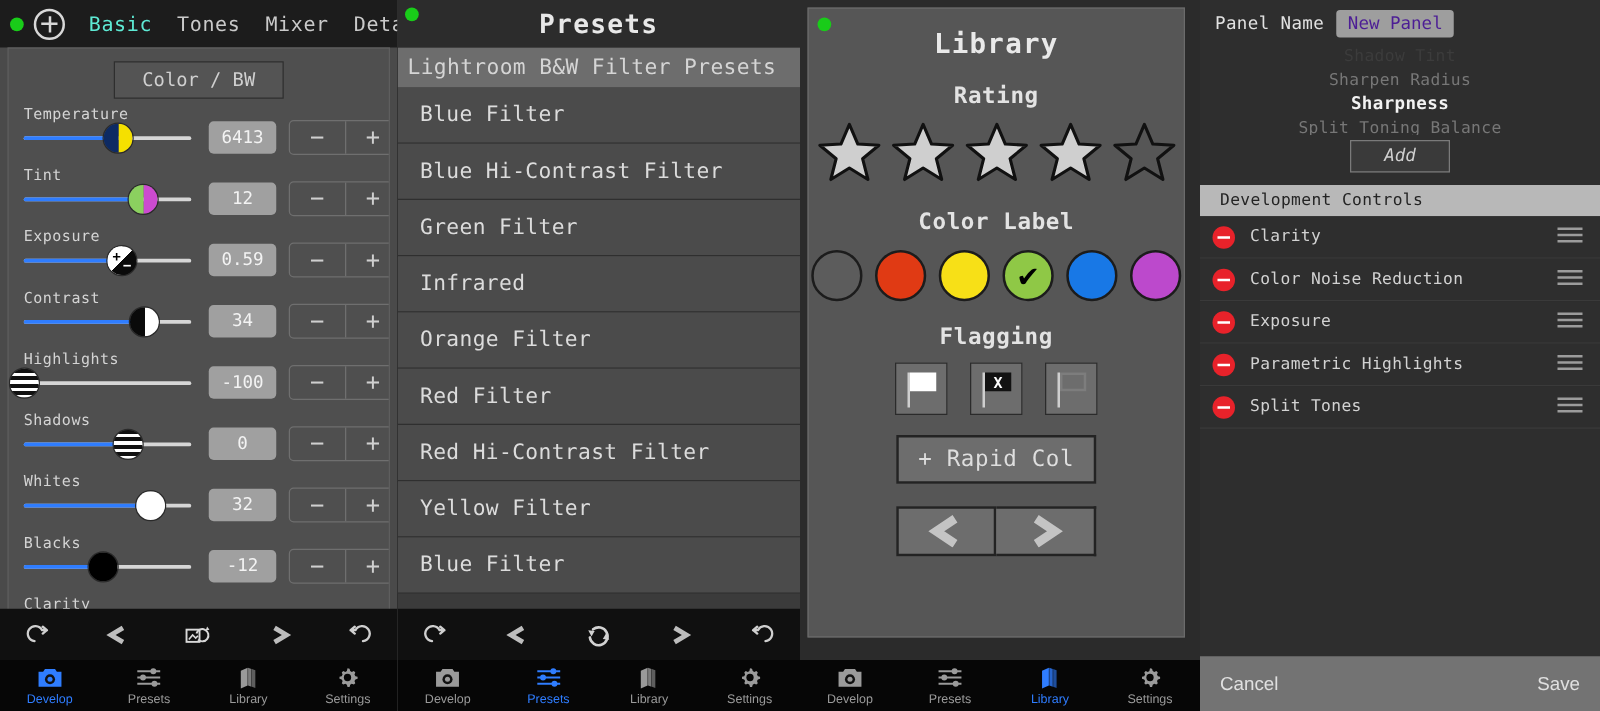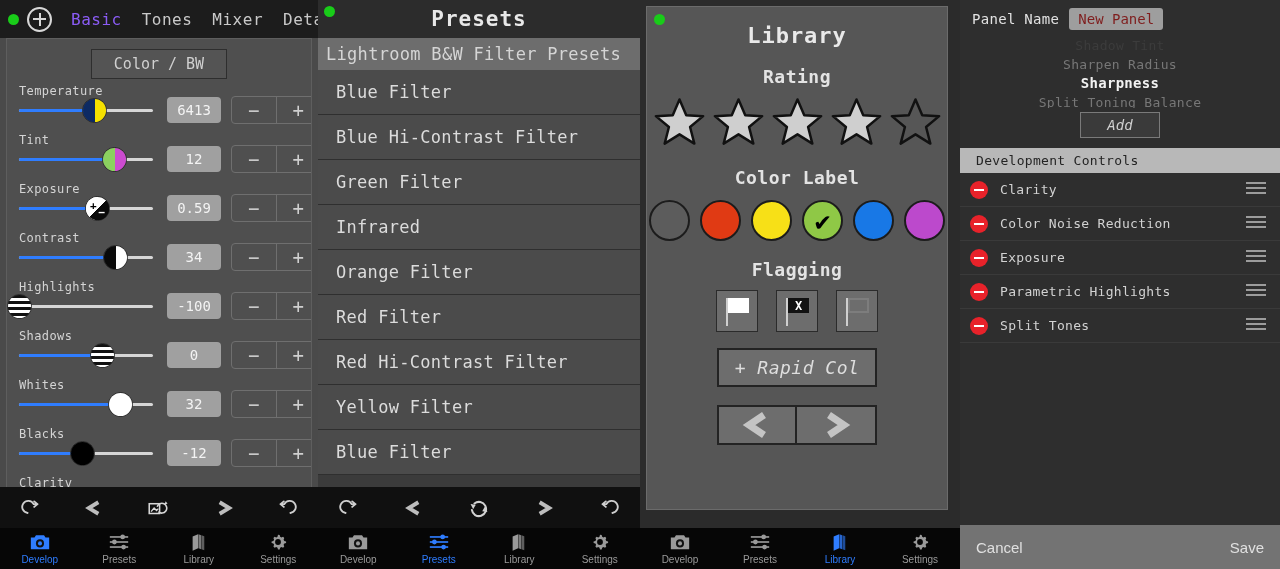--- a/index.html
+++ b/index.html
@@ -29,21 +29,21 @@
     border: 2px solid #d8d8d8; position: relative; flex: 0 0 auto; margin-right: 9px;
   }
   .plus-circle:before, .plus-circle:after {
     content: ""; position: absolute; background: #d8d8d8;
   }
   .plus-circle:before { left: 4px; right: 4px; top: 9.5px; height: 2px; }
   .plus-circle:after { top: 4px; bottom: 4px; left: 9.5px; width: 2px; }
   .dev-tab {
     font-size: 16px; color: #c9c9c9; padding: 0 10px; letter-spacing: .5px;
   }
-  .dev-tab.active { color: #8b5cf6; }
+  .dev-tab.active { color: #5eead4; }
 
   .dev-body {
     position: absolute; top: 38px; left: 6px; right: 6px; bottom: 41px;
     background: #4f4f4f; border: 1px solid #5e5e5e; overflow: hidden;
   }
   .colorbw-wrap { display: flex; justify-content: center; padding-top: 10px; }
   .colorbw-btn {
     background: #545454; border: 1px solid #2e2e2e; color: #d0d0d0;
     font-size: 15px; padding: 5px 22px;
   }
@@ -144,38 +144,38 @@
     display: flex; align-items: center; justify-content: center;
     font-size: 26px; color: #000; line-height: 1;
   }
   .flags { display: flex; justify-content: center; gap: 18px; margin-top: 10px; }
   .flagbtn {
     width: 42px; height: 42px; background: #6d6d6d; border: 1px solid #2b2b2b;
     position: relative;
   }
   .flagpole { position: absolute; left: 9px; top: 7px; width: 2px; height: 28px; background: #cfcfcf; }
   .flagcloth { position: absolute; left: 11px; top: 7px; width: 21px; height: 15px; }
-  .rapid-wrap { display: flex; justify-content: center; margin-top: 16px; font-style: italic; }
+  .rapid-wrap { display: flex; justify-content: center; margin-top: 16px; }
   .rapid-btn {
     background: #6d6d6d; border: 2px solid #232323; color: #dedede;
     font-size: 18px; padding: 7px 16px; letter-spacing: .5px;
   }
   .arrows { display: flex; justify-content: center; margin-top: 18px; }
   .arrow-btn {
     width: 80px; height: 40px; background: #6d6d6d; border: 2px solid #232323;
     display: flex; align-items: center; justify-content: center;
   }
   .arrow-btn + .arrow-btn { border-left: none; }
 
   
   #panel-editor { width: 320px; background: #2e2e2e; }
   .ed-top { padding: 8px 10px 0 12px; display: flex; align-items: center; gap: 10px; }
   .ed-label { color: #e2e2e2; font-size: 14px; letter-spacing: .3px; }
   .ed-name-field {
-    background: #9e9e9e; color: #7f1d1d; font-size: 14px;
+    background: #9e9e9e; color: #4c1d95; font-size: 14px;
     padding: 3px 9px; border-radius: 3px;
   }
   .picker { height: 72px; margin-top: 6px; position: relative; overflow: hidden; }
   .pick-row { text-align: center; font-size: 13px; letter-spacing: .3px; line-height: 19px; }
   .pick-row.far { color: #3c3c3c; }
   .pick-row.near { color: #777; }
   .pick-row.sel { color: #f2f2f2; font-weight: bold; font-size: 14px; }
   .add-wrap { display: flex; justify-content: center; margin-top: 4px; }
   .add-btn {
     background: #3a3a3a; border: 1px solid #7a7a7a; color: #d0d0d0;

